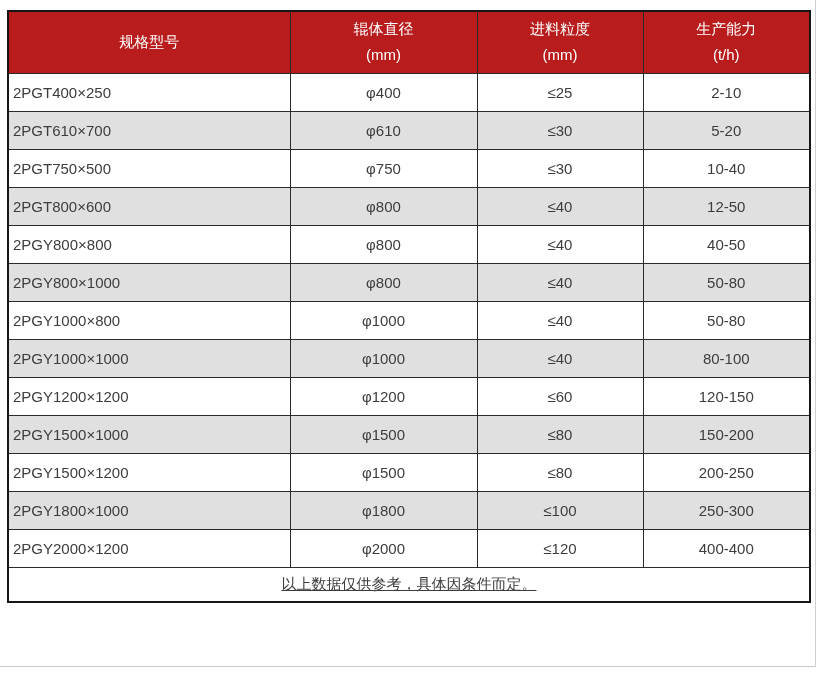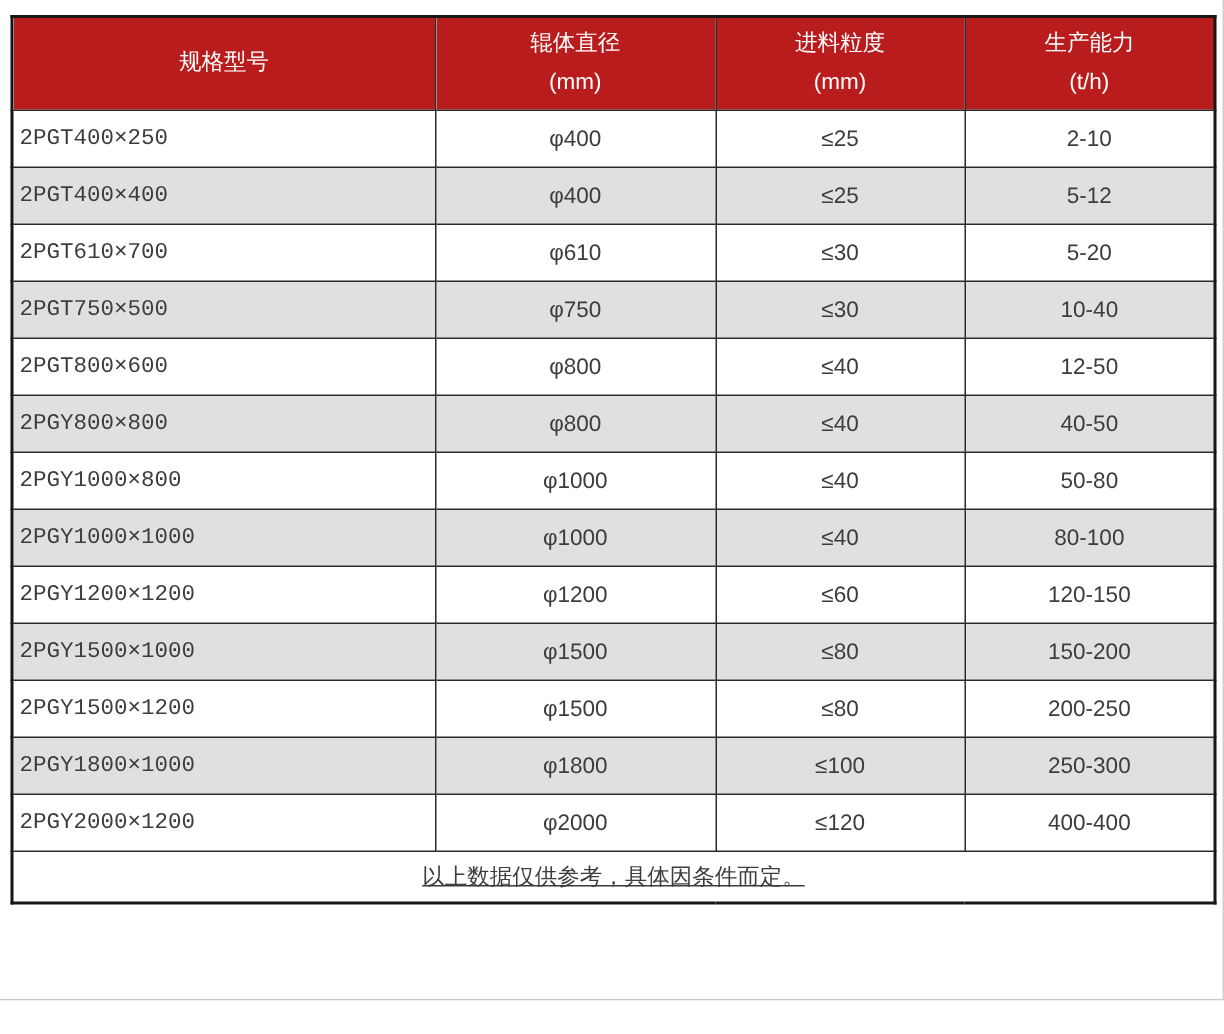--- a/index.html
+++ b/index.html
@@ -43,21 +43,20 @@
   .spec-table tbody td {
     height: 38px;
     color: #3d3d3d;
     text-align: center;
     vertical-align: middle;
     background: #ffffff;
   }
   .spec-table tbody td:first-child {
     text-align: left;
     padding-left: 4px;
-    font-family: Liberation Mono, monospace;
   }
   .spec-table tbody tr:nth-child(even) td {
     background: #e0e0e0;
   }
   .spec-table tfoot td {
     height: 35px;
     color: #3d3d3d;
     text-align: center;
     vertical-align: middle;
     background: #ffffff;
@@ -95,26 +94,20 @@
       </tr>
     </thead>
     <tbody>
         <tr>
           <td>2PGT400×250</td>
           <td>φ400</td>
           <td>≤25</td>
           <td>2-10</td>
         </tr>
         <tr>
-          <td>2PGT400×400</td>
-          <td>φ400</td>
-          <td>≤25</td>
-          <td>5-12</td>
-        </tr>
-        <tr>
           <td>2PGT610×700</td>
           <td>φ610</td>
           <td>≤30</td>
           <td>5-20</td>
         </tr>
         <tr>
           <td>2PGT750×500</td>
           <td>φ750</td>
           <td>≤30</td>
           <td>10-40</td>
@@ -123,20 +116,26 @@
           <td>2PGT800×600</td>
           <td>φ800</td>
           <td>≤40</td>
           <td>12-50</td>
         </tr>
         <tr>
           <td>2PGY800×800</td>
           <td>φ800</td>
           <td>≤40</td>
           <td>40-50</td>
+        </tr>
+        <tr>
+          <td>2PGY800×1000</td>
+          <td>φ800</td>
+          <td>≤40</td>
+          <td>50-80</td>
         </tr>
         <tr>
           <td>2PGY1000×800</td>
           <td>φ1000</td>
           <td>≤40</td>
           <td>50-80</td>
         </tr>
         <tr>
           <td>2PGY1000×1000</td>
           <td>φ1000</td>

